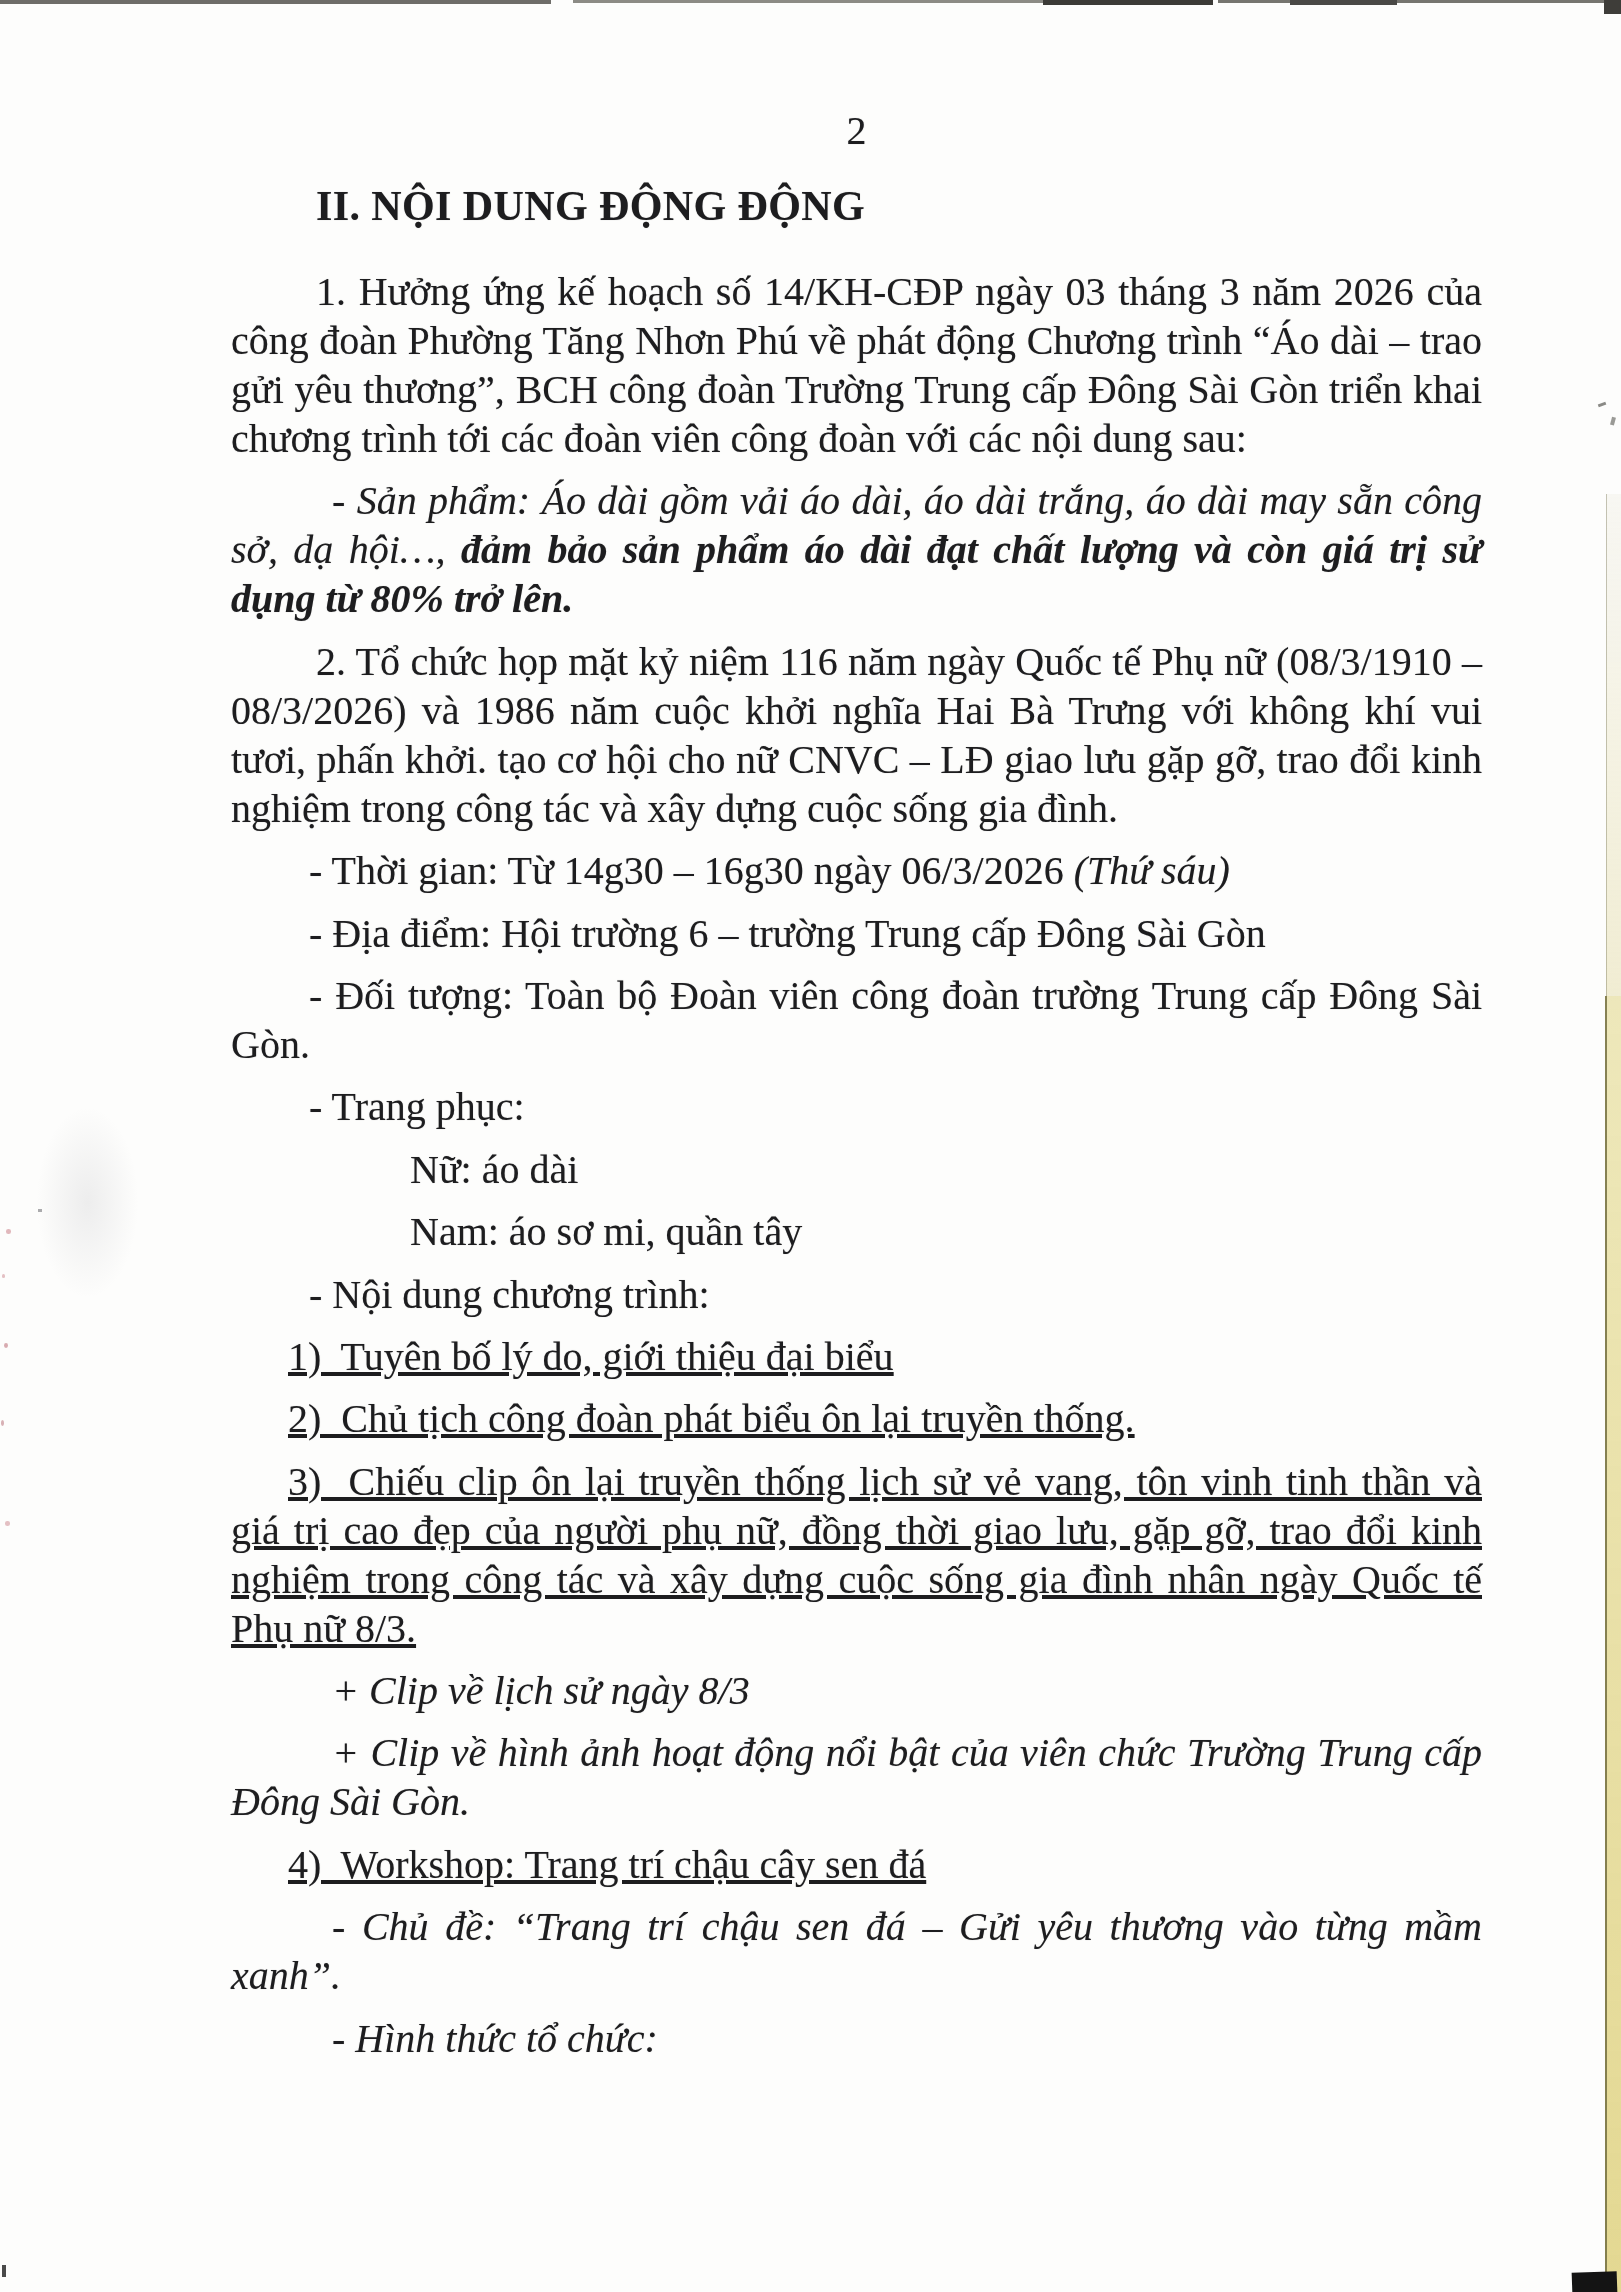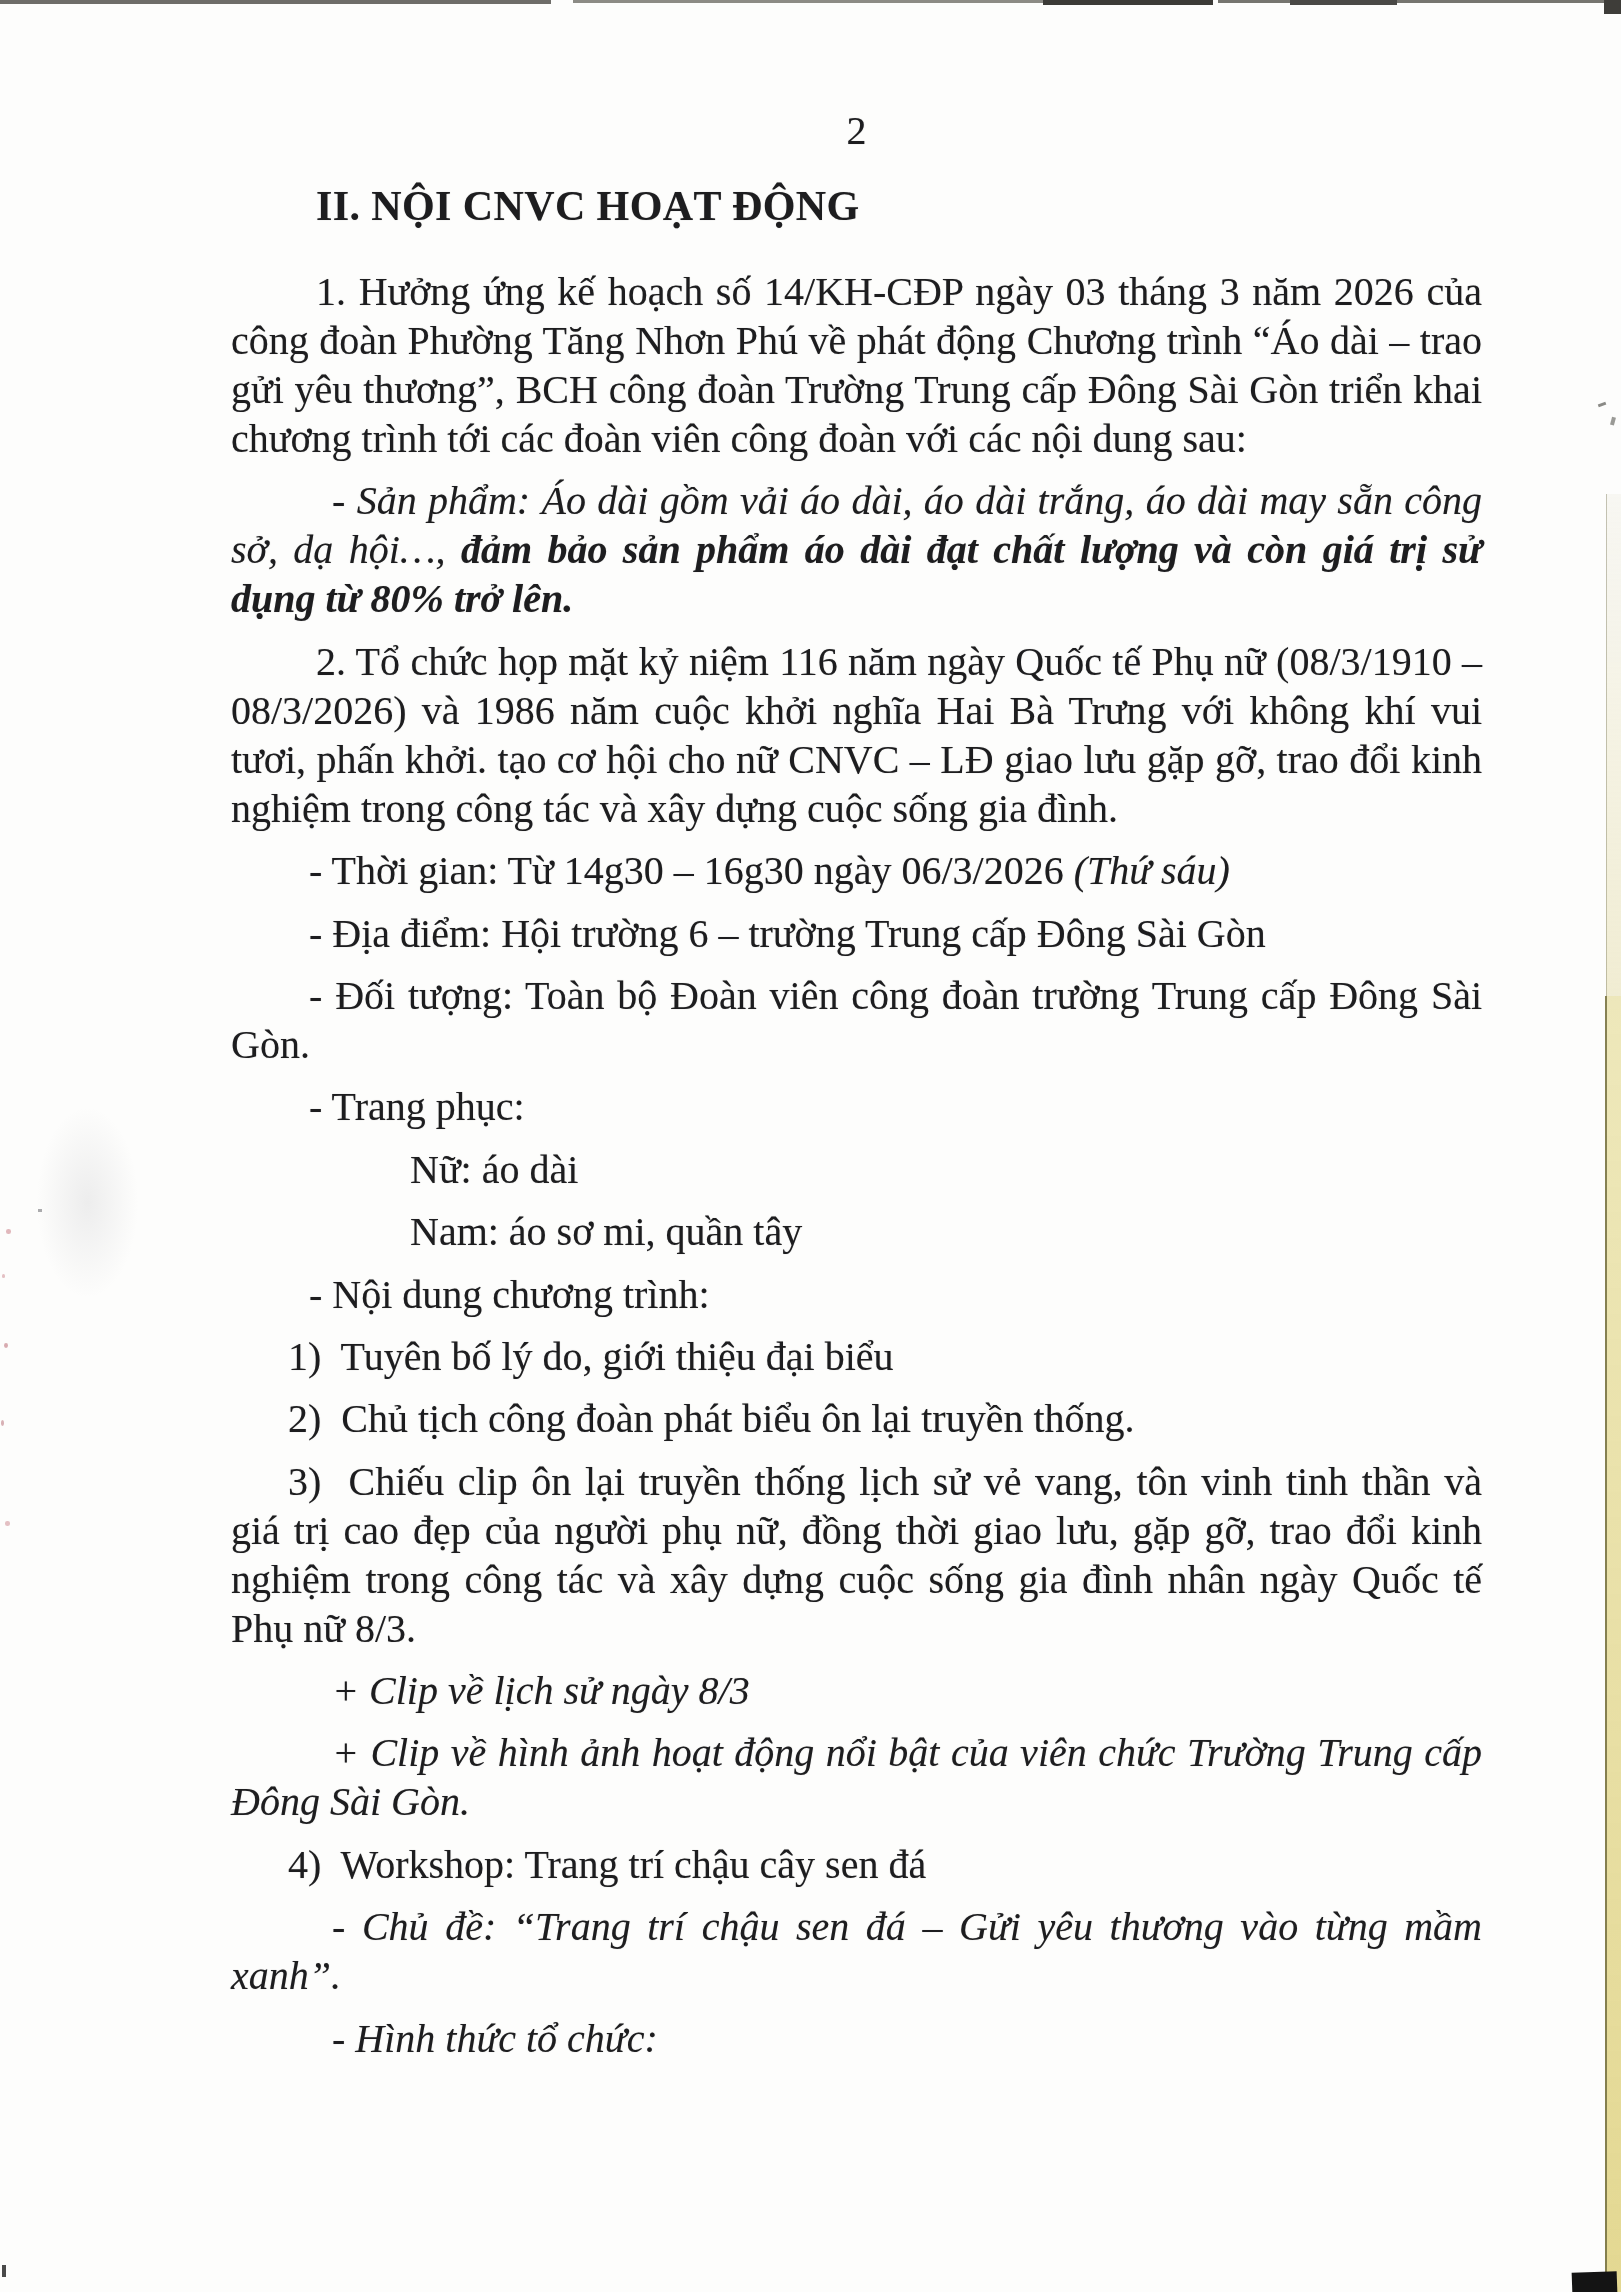--- a/index.html
+++ b/index.html
@@ -31,21 +31,21 @@
     font-size:40px;line-height:49px;
     margin:0 0 13.4px 0;
     text-align:justify;
     text-shadow:0 0 0.9px rgba(20,20,20,.35);
     hyphens:none;
   }
   .page-number,.heading{text-shadow:0 0 0.9px rgba(20,20,20,.35);}
   .indent-num{text-indent:85px;}
   .indent-dash-a{text-indent:78px;}
   .indent-dash-b{text-indent:101px;font-style:italic;}
-  .indent-paren{text-indent:57px;}
+  .indent-paren{text-indent:57px;text-decoration:underline;}
   .indent-deep{text-indent:179px;}
   .bold{font-weight:bold;}
   .italic{font-style:italic;}
 
   
   .artifact{position:absolute;pointer-events:none;}
   .top-seg1{left:0;top:0;width:551px;height:3.6px;background:#55544f;opacity:.85;}
   .top-seg2{left:573px;top:0;width:470px;height:2.7px;background:#8c8b85;}
   .top-seg3{left:1043px;top:0;width:170px;height:5.4px;background:#3c3b37;}
   .top-seg4{left:1218px;top:0;width:394px;height:2.7px;background:#76756f;}
@@ -76,21 +76,21 @@
   .pink5{left:5.4px;top:1521px;width:4.5px;height:4.5px;border-radius:50%;background:rgba(190,100,110,.4);}
   .speck-m1{left:38px;top:1209px;width:3.6px;height:2.7px;background:rgba(90,90,95,.5);}
 </style>
 </head>
 <body>
 
 <div class="page">
 
   <div class="content">
     <div class="page-number">2</div>
-    <div class="heading">II. NỘI CNVC HOẠT ĐỘNG</div>
+    <div class="heading">II. NỘI DUNG ĐỘNG ĐỘNG</div>
 
   <p class="para indent-num"><span>1. Hưởng ứng kế hoạch số 14/KH-CĐP ngày 03 tháng 3 năm 2026 của công đoàn Phường Tăng Nhơn Phú về phát động Chương trình “Áo dài – trao gửi yêu thương”, BCH công đoàn Trường Trung cấp Đông Sài Gòn triển khai chương trình tới các đoàn viên công đoàn với các nội dung sau:</span></p>
       <p class="para indent-dash-b"><span>- Sản phẩm: Áo dài gồm vải áo dài, áo dài trắng, áo dài may sẵn công sở, dạ hội…, </span><span class="bold">đảm bảo sản phẩm áo dài đạt chất lượng và còn giá trị sử dụng từ 80% trở lên.</span></p>
       <p class="para indent-num"><span>2. Tổ chức họp mặt kỷ niệm 116 năm ngày Quốc tế Phụ nữ (08/3/1910 – 08/3/2026) và 1986 năm cuộc khởi nghĩa Hai Bà Trưng với không khí vui tươi, phấn khởi. tạo cơ hội cho nữ CNVC – LĐ giao lưu gặp gỡ, trao đổi kinh nghiệm trong công tác và xây dựng cuộc sống gia đình.</span></p>
       <p class="para indent-dash-a"><span>- Thời gian: Từ 14g30 – 16g30 ngày 06/3/2026 </span><span class="italic">(Thứ sáu)</span></p>
       <p class="para indent-dash-a"><span>- Địa điểm: Hội trường 6 – trường Trung cấp Đông Sài Gòn</span></p>
       <p class="para indent-dash-a"><span>- Đối tượng: Toàn bộ Đoàn viên công đoàn trường Trung cấp Đông Sài Gòn.</span></p>
       <p class="para indent-dash-a"><span>- Trang phục:</span></p>
       <p class="para indent-deep"><span>Nữ: áo dài</span></p>
       <p class="para indent-deep"><span>Nam: áo sơ mi, quần tây</span></p>

